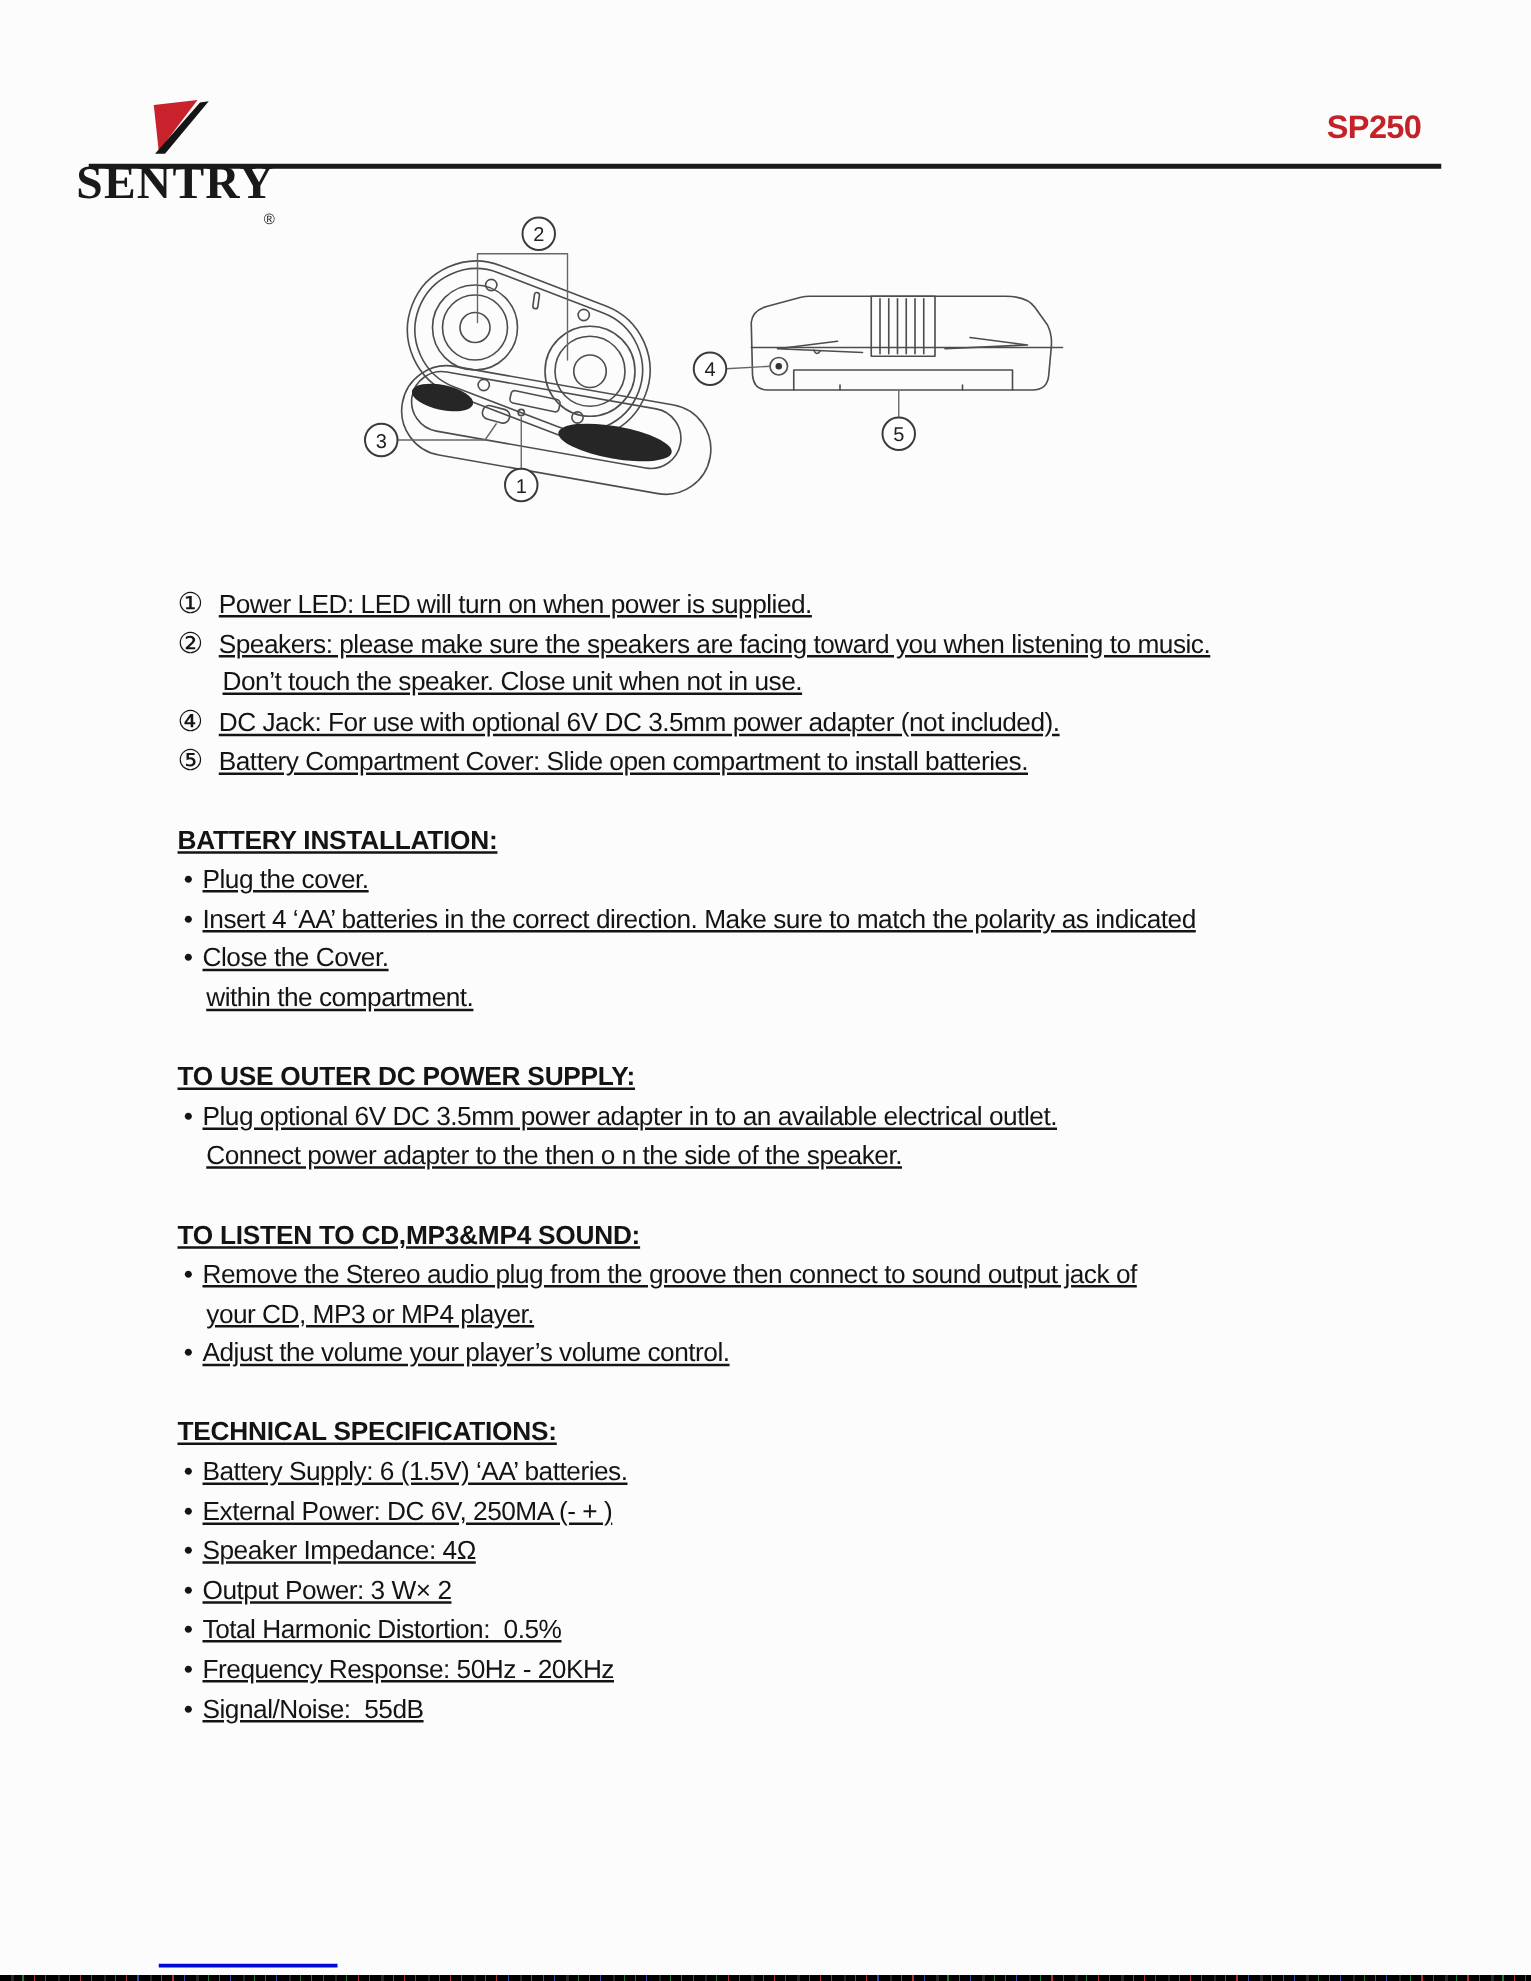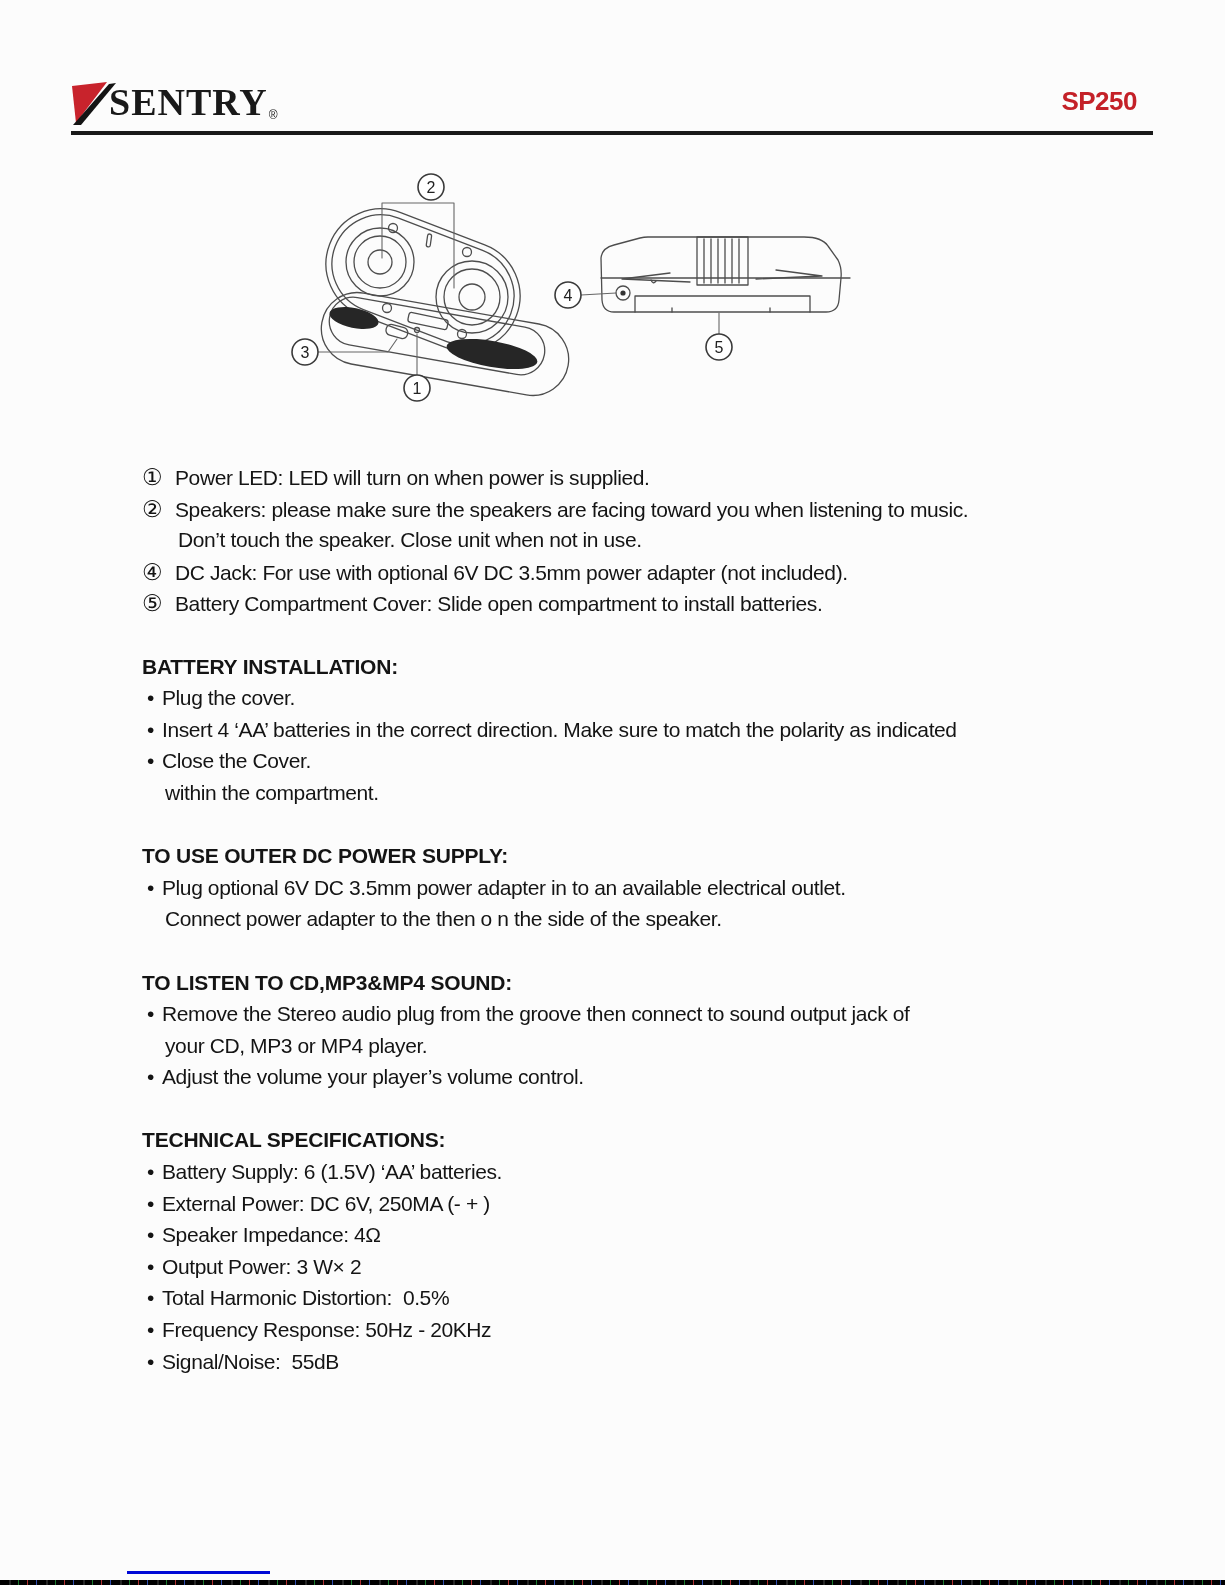--- a/index.html
+++ b/index.html
@@ -2,37 +2,37 @@
 <html><head>
 <meta charset="utf-8">
 <style>
   html,body{margin:0;padding:0;}
   body{
     width:1225px;height:1585px;position:relative;overflow:hidden;
     background:#fcfcfc;color:#141414;
     font-family:"Liberation Sans",sans-serif;
   }
   
-  #header{position:absolute;left:70px;top:76px;height:52px;display:flex;align-items:center;}
+  #header{position:absolute;left:70px;top:76px;height:52px;display:flex;align-items:center;flex-direction:column;}
   #brand-triangle{width:48px;height:48px;flex:0 0 auto;}
   #brand-name{
     font-family:"Liberation Serif",serif;font-weight:700;font-size:38px;
     letter-spacing:1px;margin-left:-9px;color:#191919;white-space:nowrap;
   }
   #registered-mark{font-size:12px;align-self:flex-end;margin:0 0 6px 1px;color:#191919;}
   #model-number{
     position:absolute;top:86px;right:88px;
     font-weight:700;font-size:26px;letter-spacing:-0.5px;color:#c42128;white-space:nowrap;
   }
   #header-rule{position:absolute;left:71px;top:131px;width:1082px;height:4px;background:#191919;}
   
   #product-diagram{position:absolute;left:270px;top:158px;width:600px;height:256px;}
   
   #text-flow{position:absolute;left:142px;top:461px;width:1010px;}
-  .line{height:31.6px;line-height:32px;white-space:pre;font-size:21px;letter-spacing:-0.4px;}
+  .line{height:31.6px;line-height:43px;white-space:pre;font-size:21px;letter-spacing:-0.4px;text-decoration:underline;}
   .callout-marker{display:inline-block;width:33px;font-size:23px;letter-spacing:0;}
   .callout-cont{padding-left:36px;}
   .section{margin-top:31.6px;display:block;}
   .sec-title{font-weight:700;letter-spacing:-0.2px;margin-top:12px;}
   .bullet-line{padding-left:5px;}
   .bullet-glyph{display:inline-block;width:15px;}
   .bullet-cont{padding-left:23px;}
   
   #footer-link-underline{position:absolute;left:127px;top:1571px;width:143px;height:3px;background:#0009d6;}
   #scan-edge{

